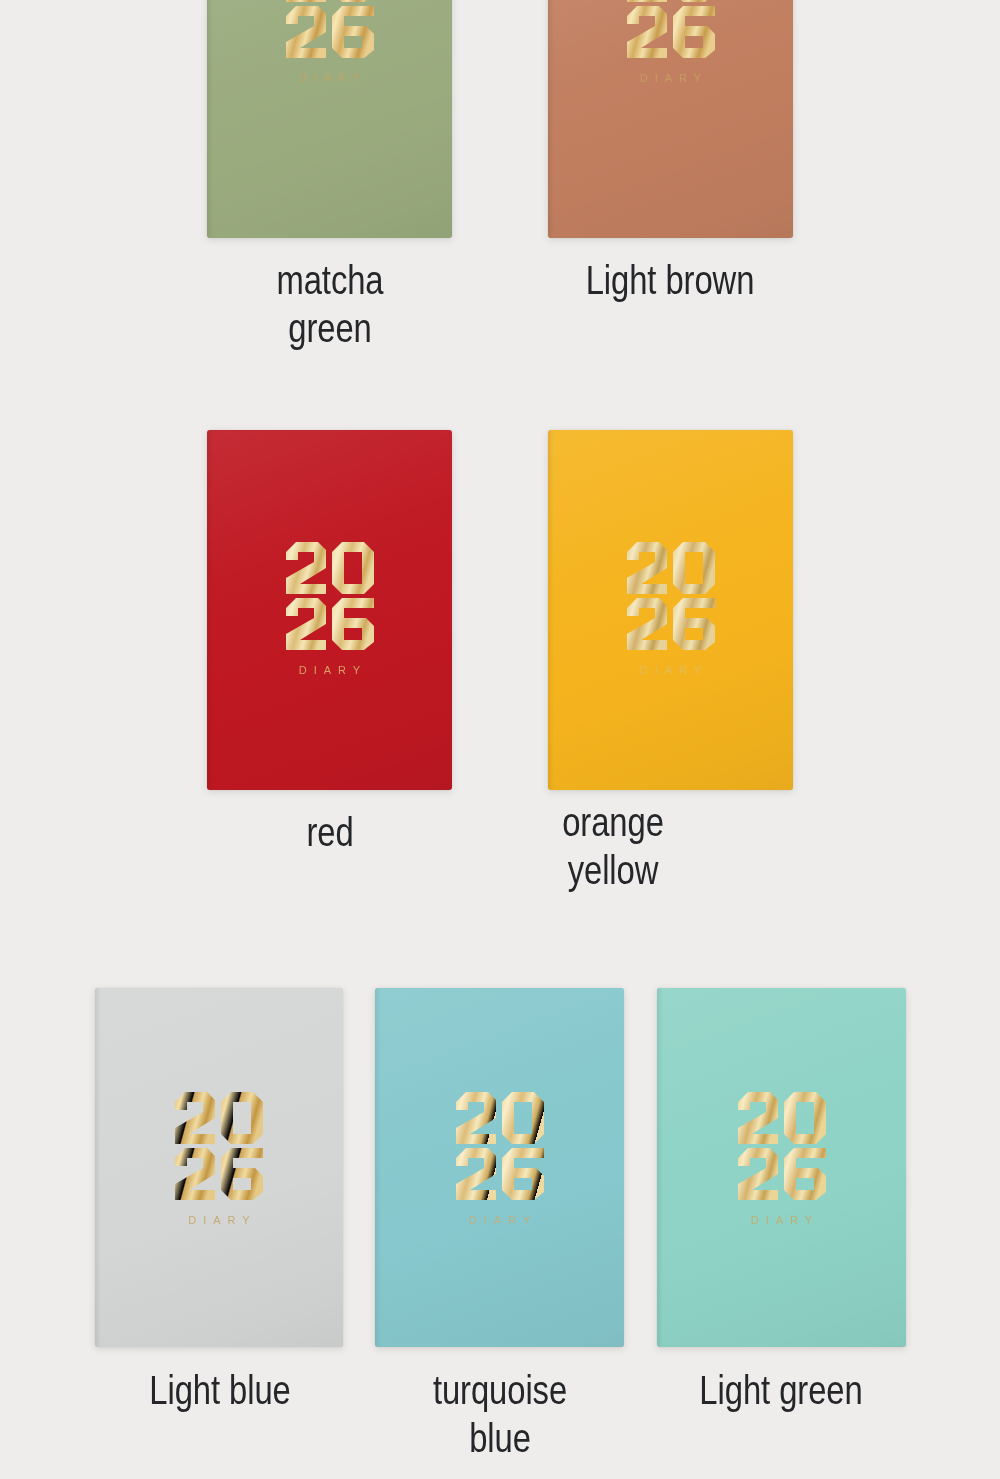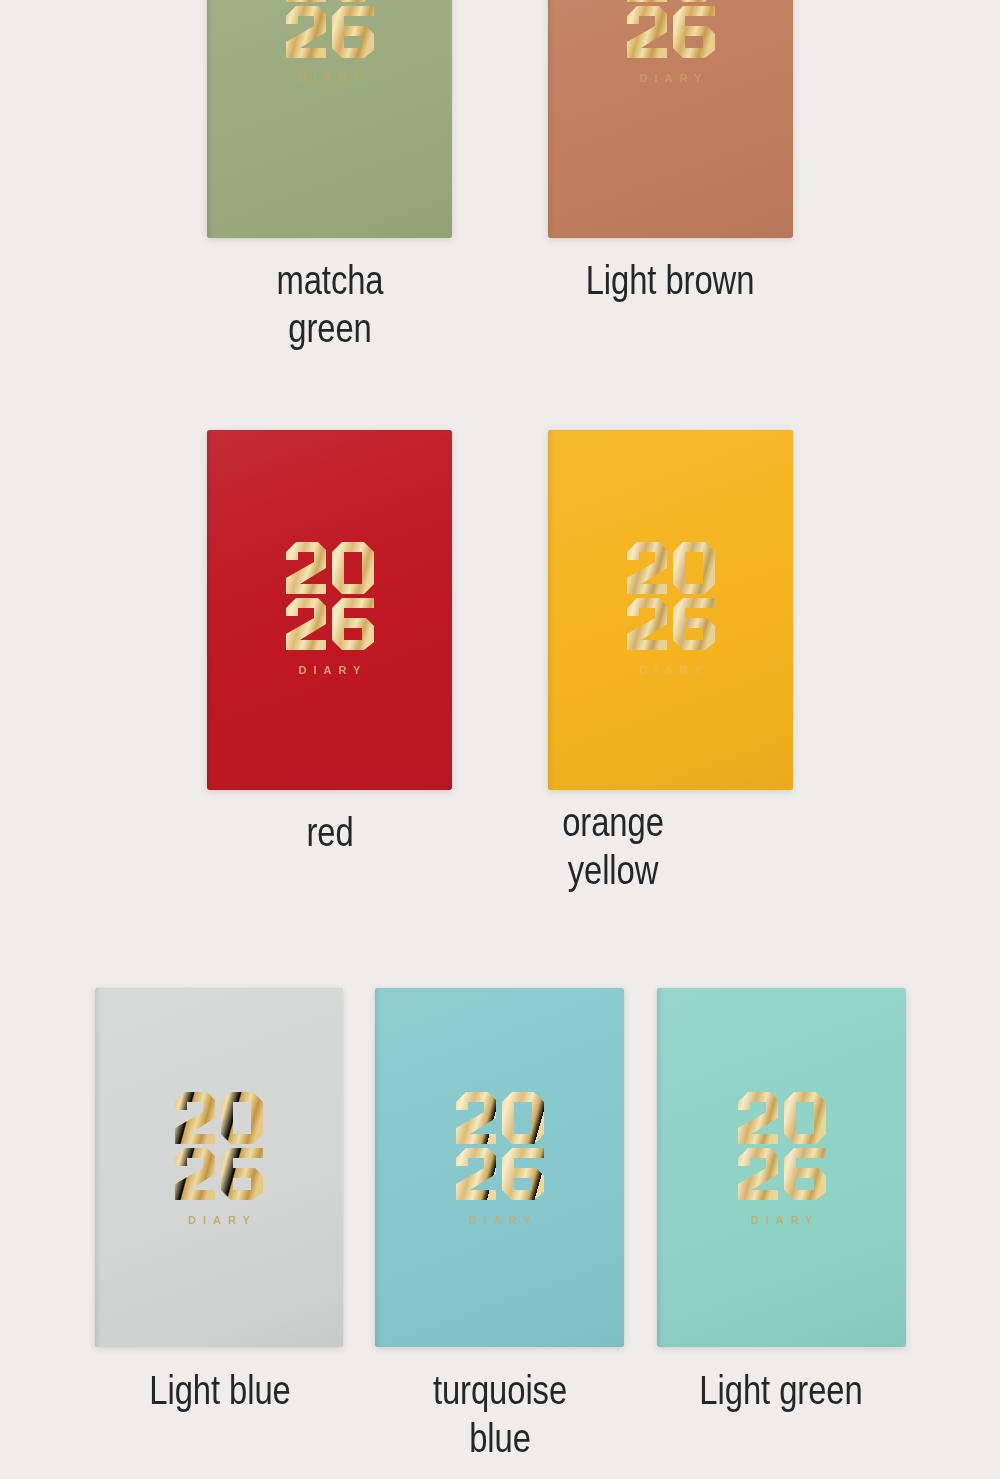--- a/index.html
+++ b/index.html
@@ -66,21 +66,21 @@
     transform:translateX(-50%);
     z-index:3;
     display:flex;
     flex-direction:column;
     align-items:center;
   }
   .foil svg { display:block; }
 
   .diary {
     font-family:"Liberation Sans", sans-serif;
-    font-weight:700;
+    font-weight:400;
     color:#c8a45e;
     opacity:.78;
     text-align:center;
     line-height:1;
     white-space:nowrap;
   }
 
   
   .caption {
     position:absolute;

